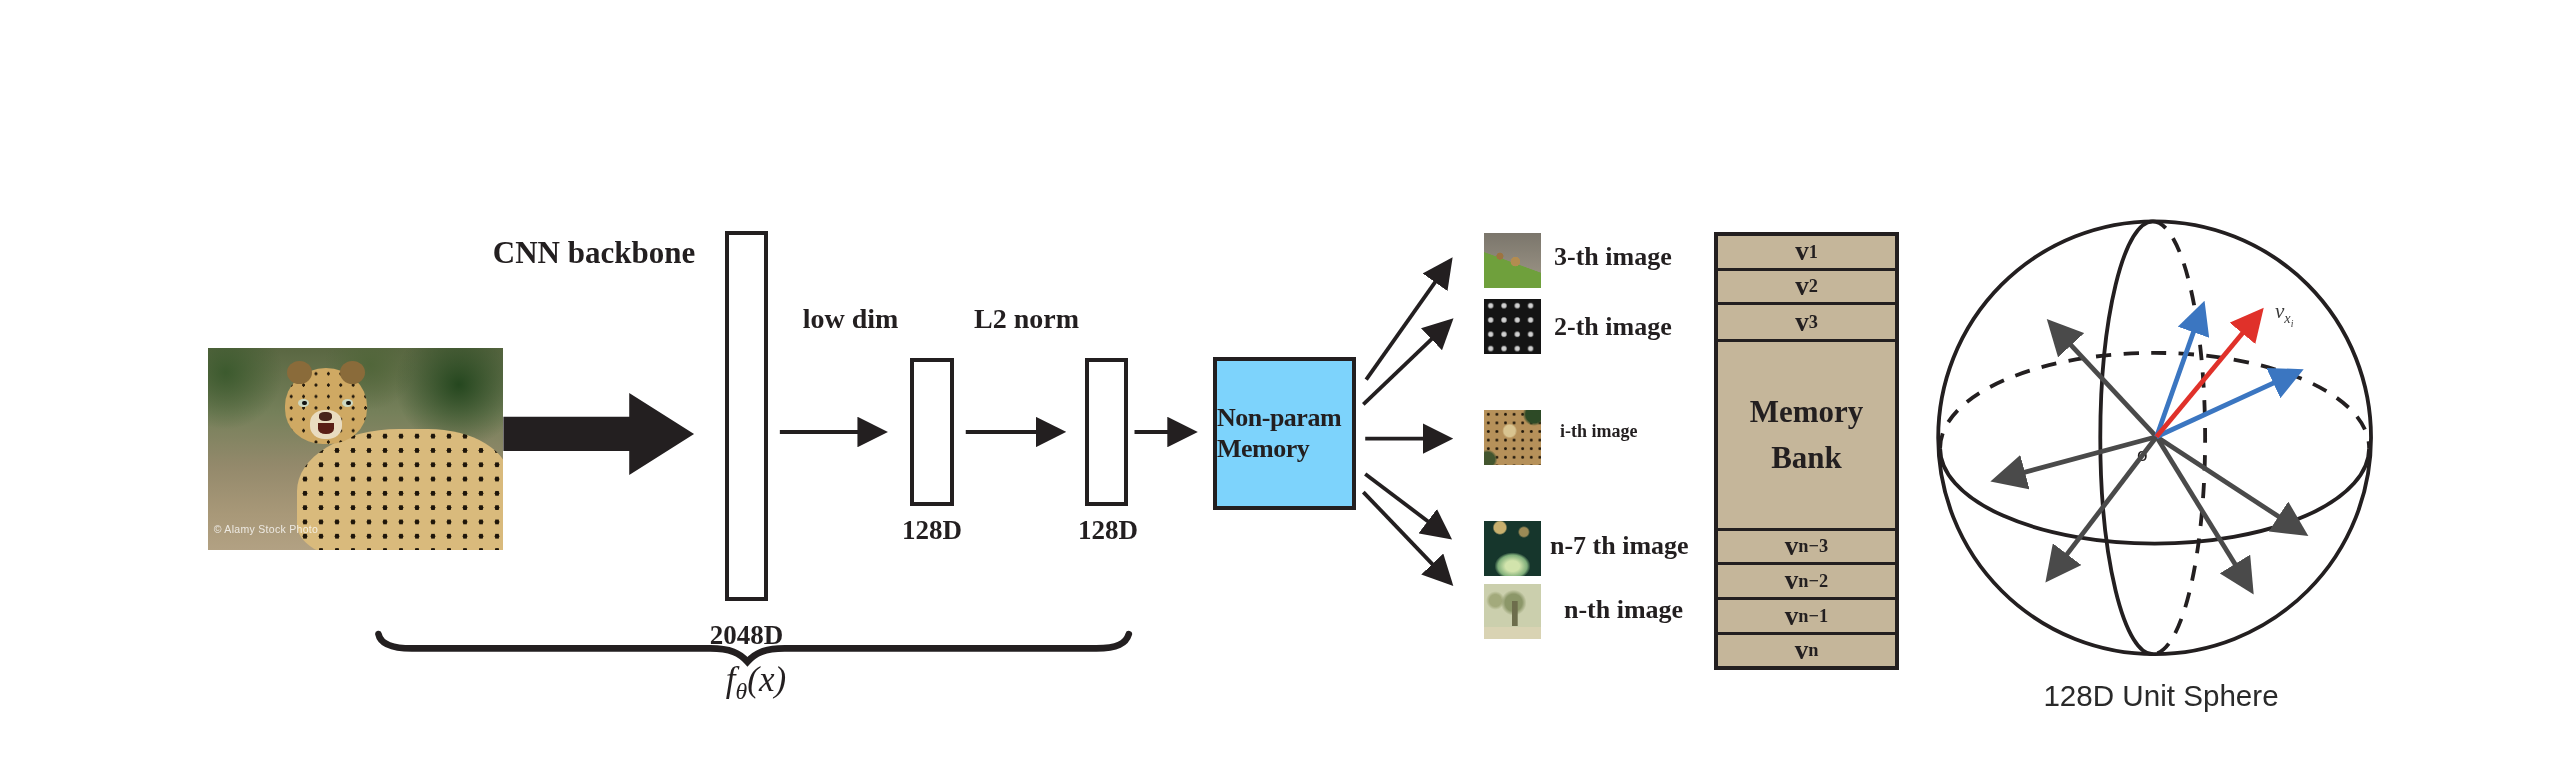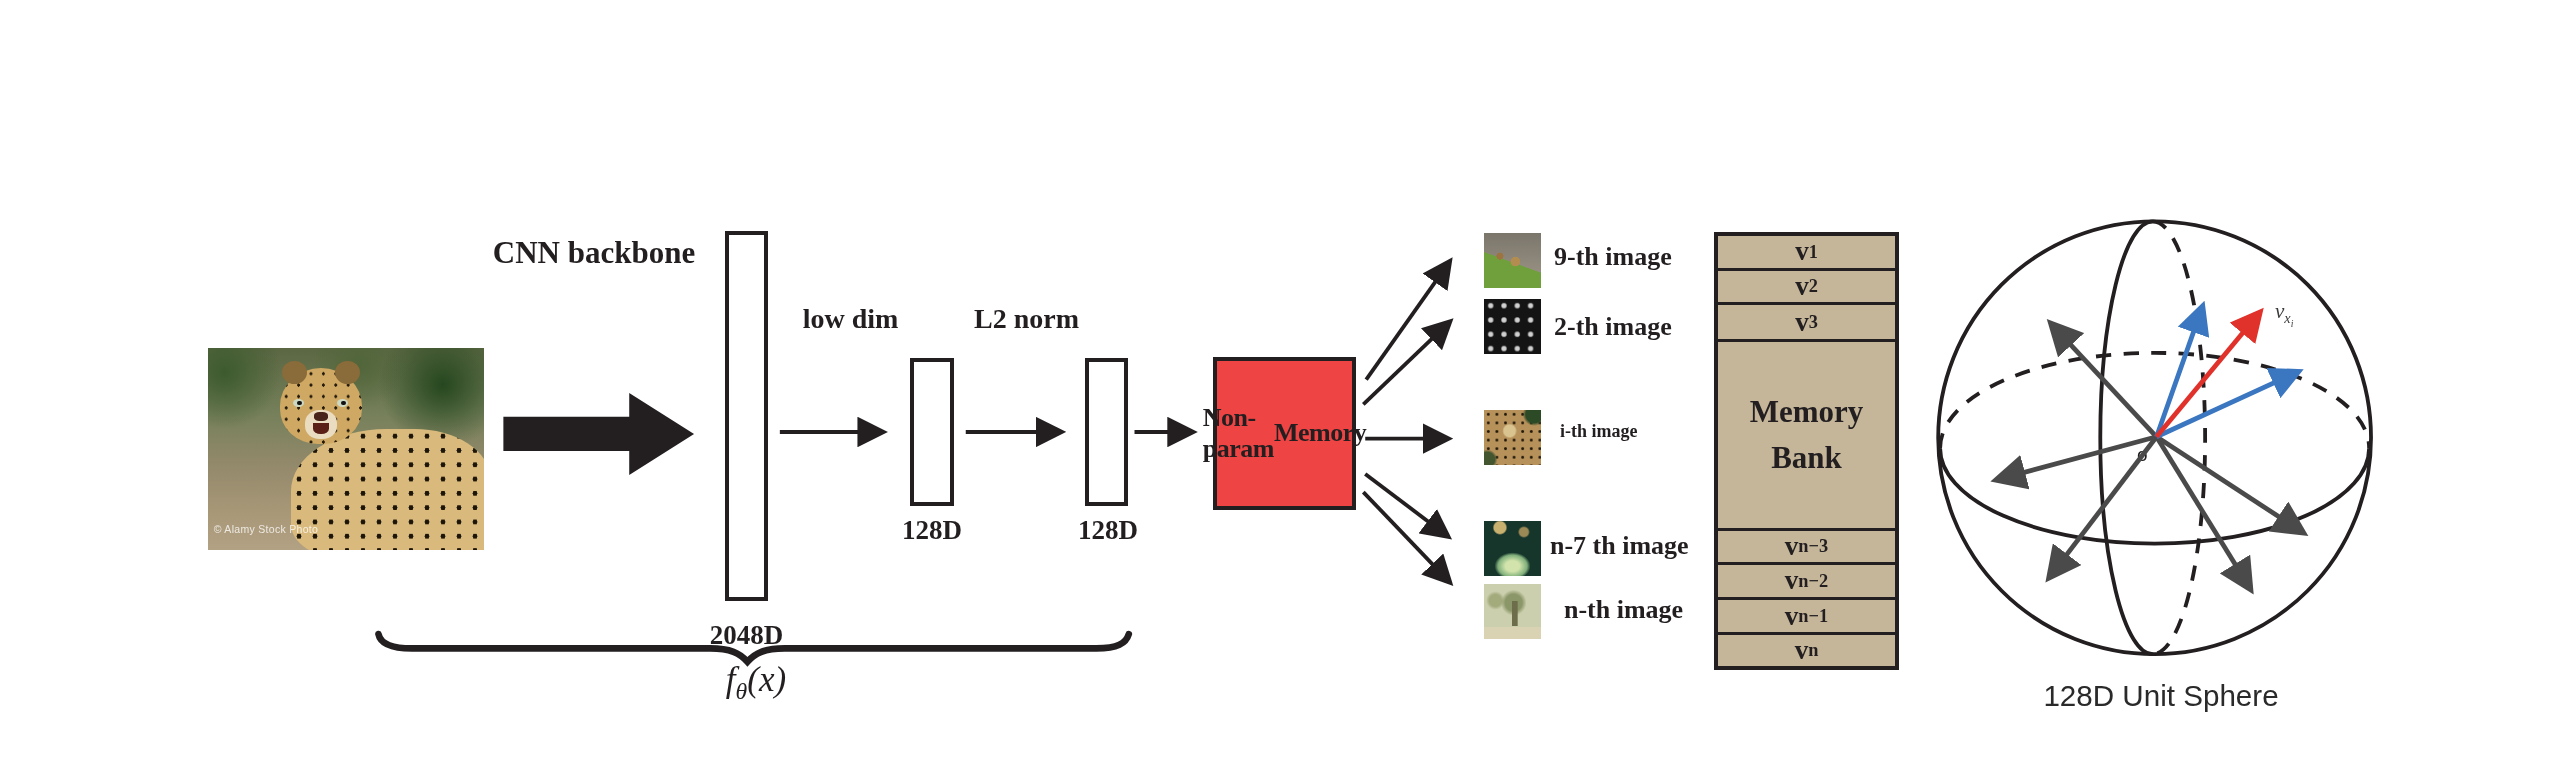--- a/index.html
+++ b/index.html
@@ -5,22 +5,22 @@
   html,body{margin:0;padding:0;background:#ffffff;}
   #canvas{position:relative;width:2576px;height:782px;background:#ffffff;overflow:hidden;
           font-family:"Liberation Serif","DejaVu Serif",serif;color:#231f20;}
   .abs{position:absolute;}
   .lbl{font-weight:bold;color:#231f20;white-space:nowrap;}
   .ctr{text-align:center;}
   svg{position:absolute;left:0;top:0;pointer-events:none;}
   
   .layer-rect{background:#ffffff;border:4.8px solid #231f20;box-sizing:border-box;}
   
-  .softbox{background:#ef4444;border:4.8px solid #231f20;box-sizing:border-box;
-           display:flex;flex-direction:row;align-items:center;justify-content:center;
+  .softbox{background:#7dd3fc;border:4.8px solid #231f20;box-sizing:border-box;
+           display:flex;flex-direction:column;align-items:flex-start;justify-content:center;
            font-weight:bold;font-size:26px;line-height:1.18;letter-spacing:-0.5px;}
   
   .membank{background:#c5b69a;border:4.8px solid #231f20;box-sizing:border-box;
            display:flex;flex-direction:column;}
   .membank .row{border-bottom:3.8px solid #231f20;display:flex;align-items:center;justify-content:center;
                 font-weight:bold;font-size:27px;}
   .membank .row:last-child{border-bottom:none;flex:1;}
   .membank .mid{flex-direction:column;font-size:31px;line-height:1.25;gap:7px;}
   sub{font-size:68%;line-height:0;}
   
@@ -73,21 +73,21 @@
       linear-gradient(180deg,rgba(0,0,0,0) 0 78%,#d9d3b3 79%);
       background-size:5.7px 25px,100% 100%,100% 100%,100% 100%;
       background-position:28px 17px,0 0,0 0,0 0;background-repeat:no-repeat;}
   .math{font-style:italic;font-weight:normal;}
 </style>
 </head>
 <body>
 
 <div id="canvas">
 
-  <div class="abs photo" style="left:208px;top:348px;width:276px;height:202px;">
+  <div class="abs photo" style="left:208px;top:348px;width:276px;height:202px;padding-left:19px;">
     <div class="leo-body"></div>
     <div class="leo-head">
       <div class="leo-ear" style="left:1.9px;"></div>
       <div class="leo-ear" style="right:1.9px;"></div>
       <div class="leo-eye" style="left:13.3px;"></div>
       <div class="leo-eye" style="right:13.3px;"></div>
       <div class="leo-muzzle">
         <div class="leo-nose"></div>
         <div class="leo-mouth"></div>
       </div>
@@ -116,21 +116,21 @@
   </div>
 
   <div class="abs ctr math" style="left:699px;top:660px;width:114px;font-size:35px;"><span>f</span><sub>θ</sub><span>(x)</span></div>
 
   <div class="abs thumb t1" style="left:1484px;top:233px;"></div>
   <div class="abs thumb t2" style="left:1484px;top:299px;"></div>
   <div class="abs thumb ti" style="left:1484px;top:410px;"></div>
   <div class="abs thumb tn1" style="left:1484px;top:521px;"></div>
   <div class="abs thumb tn" style="left:1484px;top:584px;"></div>
 
-  <div class="abs lbl" style="left:1554px;top:242px;font-size:26px;">9-th image</div>
+  <div class="abs lbl" style="left:1554px;top:242px;font-size:26px;">3-th image</div>
   <div class="abs lbl" style="left:1554px;top:312px;font-size:26px;">2-th image</div>
   <div class="abs lbl" style="left:1560px;top:421px;font-size:18px;">i-th image</div>
   <div class="abs lbl" style="left:1550px;top:531px;font-size:26px;">n-7 th image</div>
   <div class="abs lbl" style="left:1564px;top:595px;font-size:26px;">n-th image</div>
 
   <div class="abs membank" style="left:1714px;top:232px;width:185px;height:438px;">
     <div class="row" style="height:32px;">
         <span>v</span>
         <sub>1</sub>
       </div>

